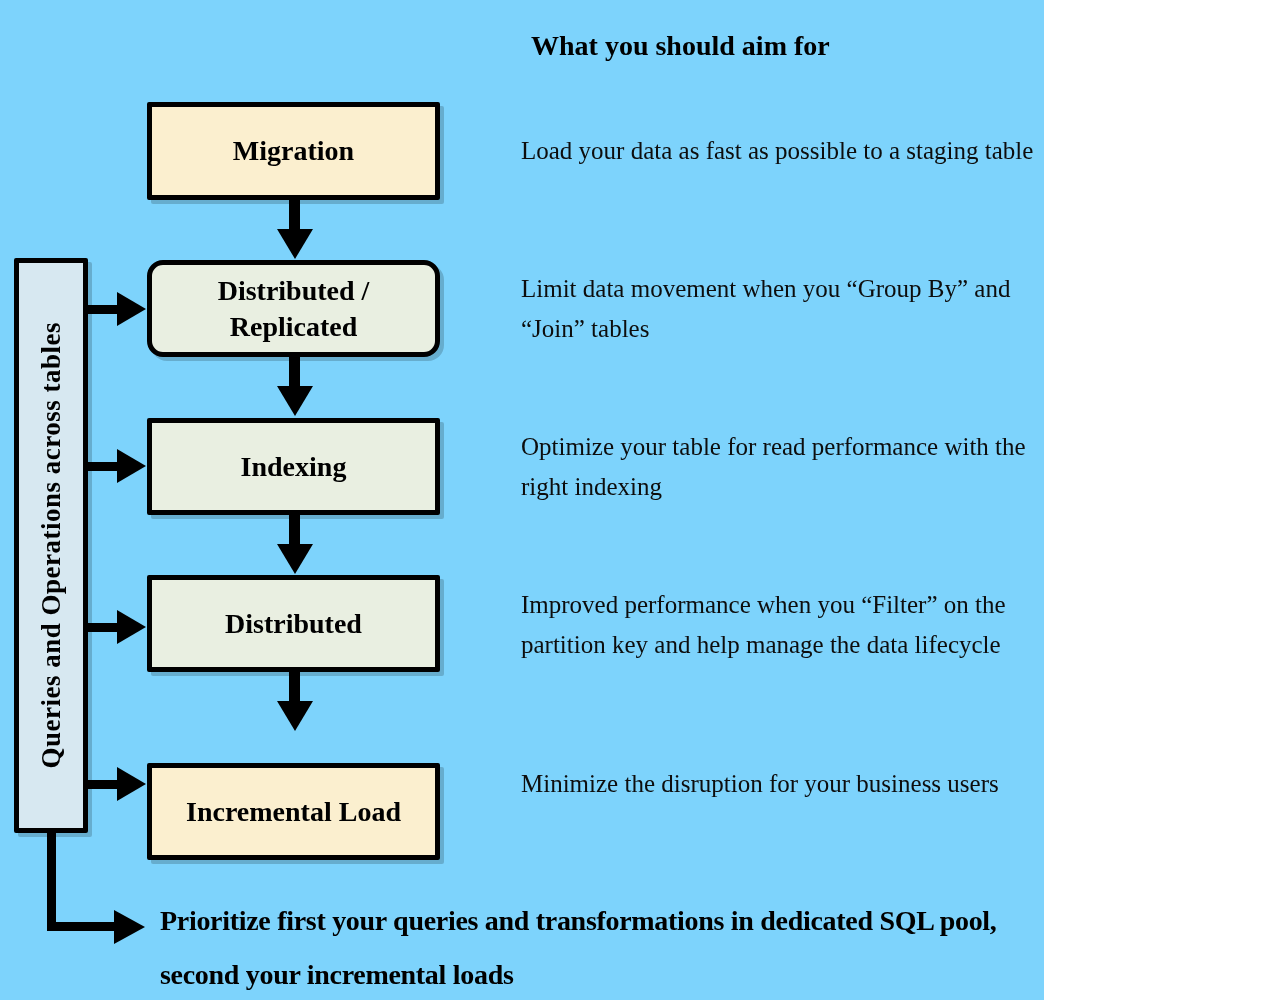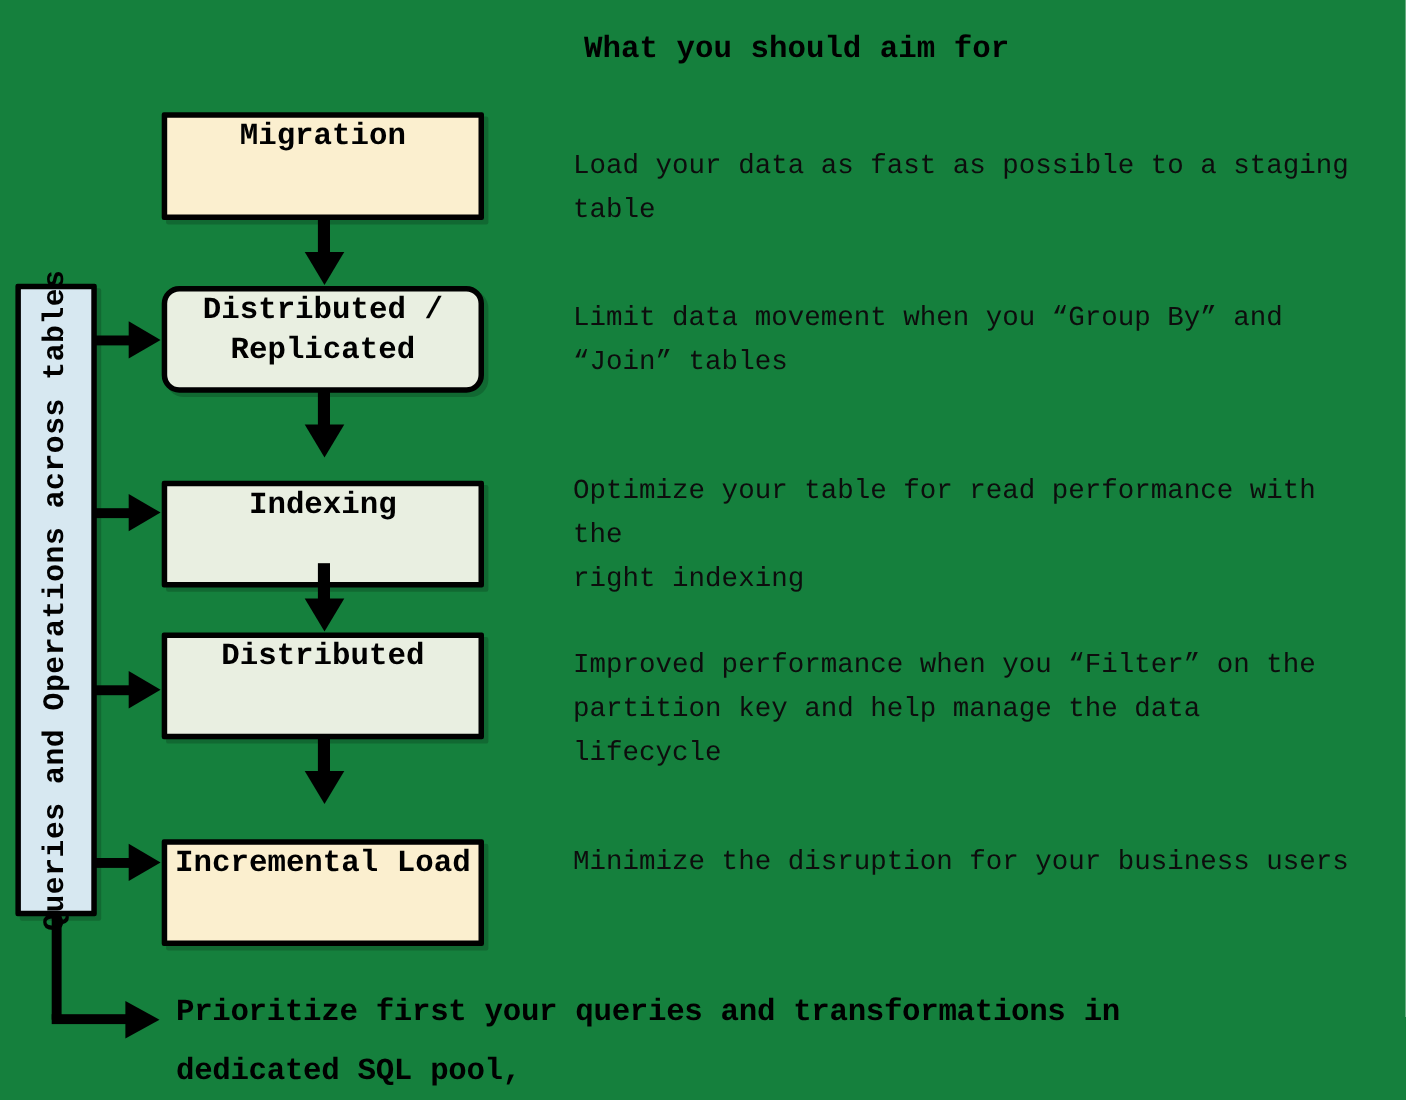--- a/index.html
+++ b/index.html
@@ -1,27 +1,27 @@
 <!DOCTYPE html>
 <html><head>
 <meta charset="utf-8">
 <style>
   html,body{margin:0;padding:0;background:#ffffff;}
   .canvas{
-    position:relative;width:1278px;height:1000px;background:#15803d;overflow:hidden;
-    font-family:Liberation Mono, monospace;color:#000;
+    position:relative;width:1044px;height:1000px;background:#7dd3fc;overflow:hidden;
+    font-family:Liberation Serif, serif;color:#000;
   }
   .title{
     position:absolute;left:531px;top:30px;font-size:28px;font-weight:bold;white-space:nowrap;
   }
   
   .box{
     position:absolute;left:147px;width:293px;height:98px;box-sizing:border-box;
     border:5px solid #000;border-radius:2px;
-    display:flex;align-items:flex-start;justify-content:center;text-align:center;
+    display:flex;align-items:center;justify-content:center;text-align:center;
     font-size:28px;font-weight:bold;line-height:1.28;white-space:pre-line;
     box-shadow:4px 4px 0 rgba(0,0,0,0.18);
   }
   .fill-cream{background:#FBEFCF;}
   .fill-green{background:#E9EFE1;}
   
   .sidebar{
     position:absolute;left:14px;top:258px;width:74px;height:575px;box-sizing:border-box;
     border:5px solid #000;background:#D7E8F1;border-radius:2px;
     display:flex;align-items:center;justify-content:center;
@@ -73,21 +73,21 @@
     <div class="sidebar-label">Queries and Operations across tables</div>
   </div>
 
   <div class="box fill-cream" style="top:102px;">
     <span>Migration</span>
   </div>
   <div class="box fill-green" style="top:260px;height:97px;border-radius:16px;">
     <span>Distributed /
 Replicated</span>
   </div>
-  <div class="box fill-green" style="top:437px;height:97px;">
+  <div class="box fill-green" style="top:418px;height:97px;">
     <span>Indexing</span>
   </div>
   <div class="box fill-green" style="top:575px;height:97px;">
     <span>Distributed</span>
   </div>
   <div class="box fill-cream" style="top:735px;height:97px;margin-top:28px;">
     <span>Incremental Load</span>
   </div>
 
   <div class="varrow" style="top:197px;">

